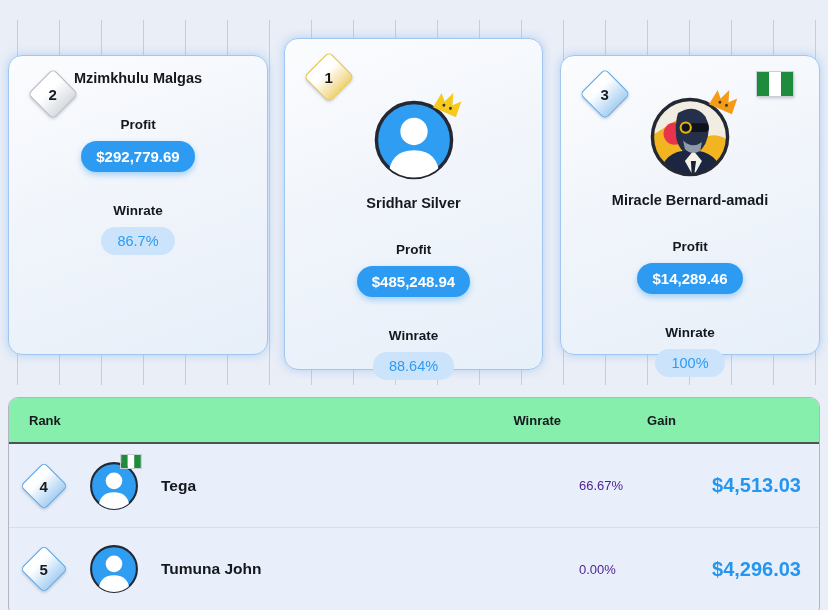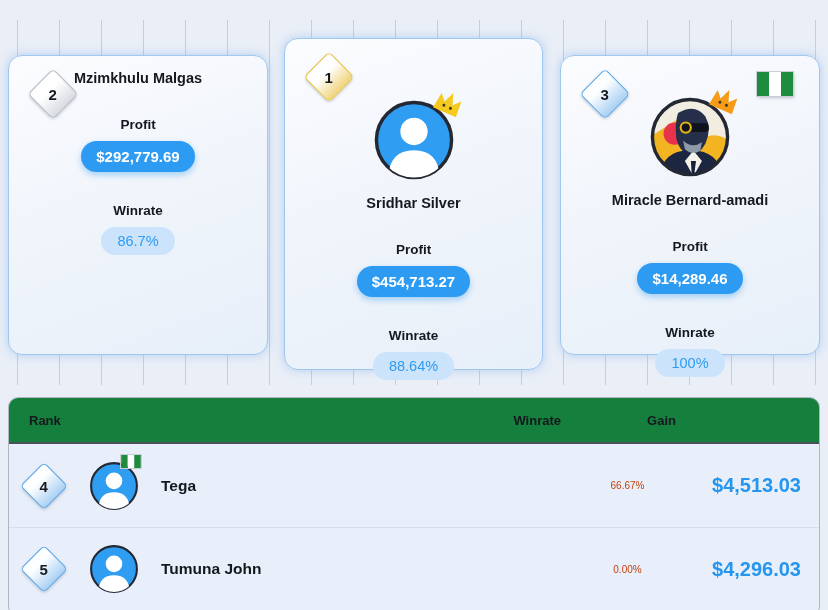--- a/index.html
+++ b/index.html
@@ -65,38 +65,38 @@
   }
 
   
   .ltable {
     position:absolute; left:8px; top:397px; width:812px; height:220px;
     background:#e8effa; border:1px solid #b2b6bf; border-radius:10px;
     overflow:hidden;
   }
   .lt-grid { display:grid; grid-template-columns:70px 1fr 115px 125px; align-items:center; }
   .lt-head {
-    height:46px; background:#15803d; border-bottom:2px solid #4d5158;
+    height:46px; background:#86efac; border-bottom:2px solid #4d5158;
     font-size:13px; font-weight:700; color:#15181e;
   }
   .lt-head .h-rank  { padding-left:20px; }
   .lt-head .h-trader{ padding-left:17px; }
   .lt-head .h-wr, .lt-head .h-gain { text-align:right; padding-right:18px; }
 
   .trow { height:83px; }
   .trow + .trow { border-top:1px solid #d7deea; }
   .c-rank { display:flex; justify-content:center; }
   .c-rank .diamond { position:static; width:34px; height:34px; }
   .c-trader { display:flex; align-items:center; gap:22px; padding-left:10px; }
   .row-avatar { position:relative; width:50px; height:50px; }
   .row-avatar svg.avatar { width:50px; height:50px; display:block; }
   .mini-flag { position:absolute; top:-6px; right:-2px; width:20px; height:13px;
     box-shadow:0 0 0 1px #c9ced6; }
   .t-name { font-size:15.5px; font-weight:700; color:#14171c;text-align:right; }
-  .c-wr   { text-align:center; padding-right:18px; font-size:10px; color:#c2410c; }
+  .c-wr   { text-align:left; padding-right:18px; font-size:13px; color:#4c1d95; }
   .c-gain { text-align:right; padding-right:18px; font-size:20px; font-weight:700; color:#2496f0; }
 </style>
 </head>
 <body>
 
 <svg width="0" height="0" style="position:absolute">
   <defs>
     <clipPath id="clip-av">
         <circle cx="48" cy="48" r="44"></circle>
       </clipPath>
@@ -158,21 +158,21 @@
     <div class="avatar-wrap">
       <svg class="avatar" viewBox="0 0 96 96">
           <use href="#person-av"></use>
         </svg>
       <svg class="crown" viewBox="0 0 28 25">
         <use href="#crown-shape" fill="#f5c91e"></use>
       </svg>
     </div>
     <h3 class="p-name">Sridhar Silver</h3>
     <div class="p-label">Profit</div>
-    <div class="pill-profit">$454,713.27</div>
+    <div class="pill-profit">$485,248.94</div>
     <div class="p-label">Winrate</div>
     <div class="pill-winrate">88.64%</div>
   </article>
 
   <article class="card card-3">
     <div class="diamond tier-blue">
       <span>3</span>
     </div>
     <svg class="card-flag" viewBox="0 0 36 24">
         <use href="#flag-ng"></use>

